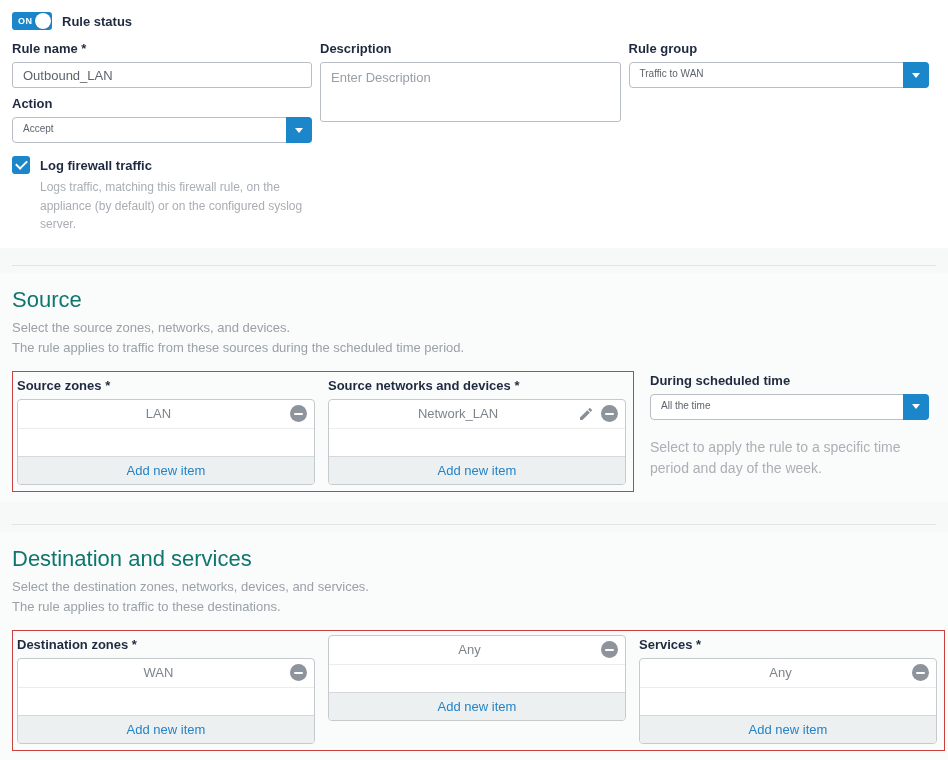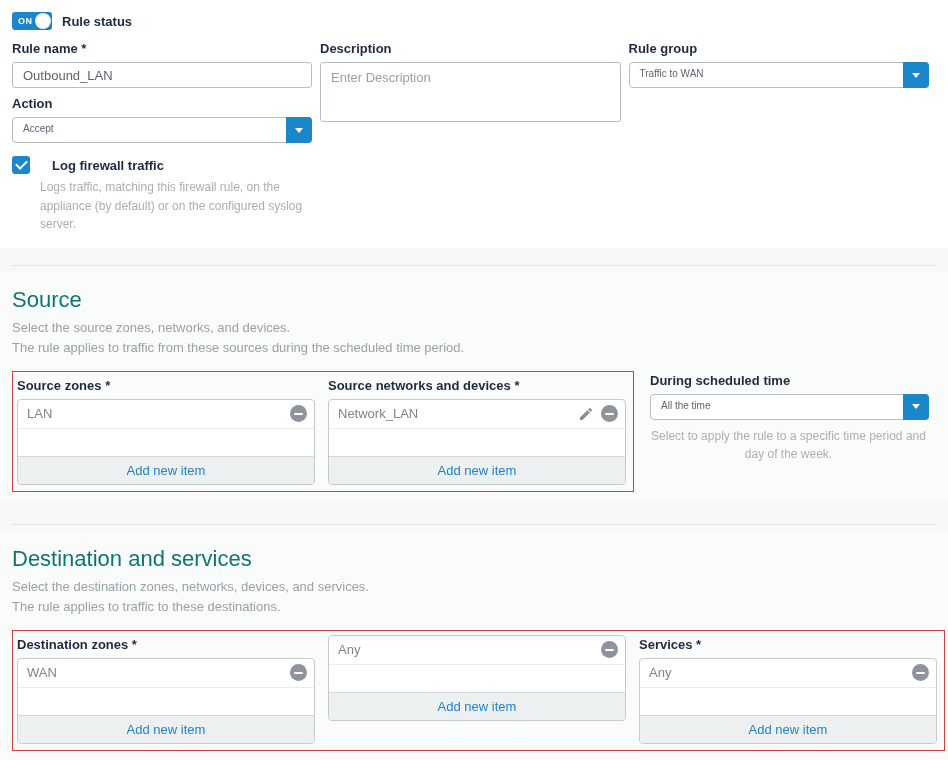--- a/index.html
+++ b/index.html
@@ -28,50 +28,50 @@
   .text-input { width:100%; height:26px; border:1px solid #b9bec5; border-radius:3px; padding:0 10px; font-size:13px; color:#5d646d; font-family:inherit; background:#fff; outline:none; }
   .textarea { width:100%; height:60px; border:1px solid #b9bec5; border-radius:3px; padding:7px 10px; font-size:13px; color:#5d646d; font-family:inherit; resize:none; outline:none; }
   .textarea::placeholder, .text-input::placeholder { color:#979ea6; }
 
   .select { position:relative; height:26px; border:1px solid #b9bec5; border-radius:4px; background:#fff; cursor:pointer; }
   .select .sel-value { position:absolute; left:10px; top:5px; font-size:10px; color:#5d646d; }
   .select .sel-btn { position:absolute; right:-1px; top:-1px; width:26px; height:26px; background:#1b87ca; border-radius:0 4px 4px 0; display:flex; align-items:center; justify-content:center; }
   .caret { width:0; height:0; border-left:4px solid transparent; border-right:4px solid transparent; border-top:5px solid #fff; }
 
   
-  .check-row { display:flex; align-items:center; gap:22px; margin-top:13px; }
+  .check-row { display:flex; align-items:center; gap:10px; margin-top:13px; }
   .checkbox { position:relative; width:18px; height:18px; background:#1b87ca; border-radius:3px; cursor:pointer; flex:none; }
   .checkbox::after { content:""; position:absolute; left:4px; top:4px; width:9px; height:5px; border-left:2px solid #fff; border-bottom:2px solid #fff; transform:rotate(-45deg); }
   .check-label { font-size:13px; font-weight:bold; color:#1f2a40; }
   .check-help { margin:4px 0 0 28px; width:272px; font-size:12px; line-height:1.55; color:#a9aeb4; padding-bottom:14px; }
 
   
   .sec-heading { font-size:22px; font-weight:400; color:#0f766e; margin-bottom:5px; }
   .sec-sub { font-size:13px; line-height:20px; color:#9aa1a8; }
 
   .content-row { display:flex; margin-top:13px; align-items:flex-start; }
   .red-group { border:1px solid #c9403e; padding:4px 7px 6px 4px; display:flex; gap:13px; }
   .gcol { width:298px; }
   .gcol .field-label { margin:2px 0 6px; }
 
   .item-box { border:1px solid #c5cacd; border-radius:4px; background:#fff; height:86px; display:flex; flex-direction:column; overflow:hidden; }
   .item-row { height:29px; flex:none; display:flex; align-items:center; padding:0 7px 0 9px; border-bottom:1px solid #ececec; }
-  .item-value { font-size:13px; color:#7d848c; flex:1; }
+  .item-value { font-size:13px; color:#7d848c; flex:1;text-align:center; }
   .filler { flex:1; }
   .box-footer { height:28px; flex:none; background:#edf0f1; border-top:1px solid #d5d9dc; display:flex; align-items:center; justify-content:center; }
   .add-link { font-size:13px; color:#2583c6; cursor:pointer; }
 
   .minus-icon { width:17px; height:17px; border-radius:50%; background:#8d949c; position:relative; cursor:pointer; flex:none; }
   .minus-icon::after { content:""; position:absolute; left:4px; top:7.5px; width:9px; height:2.5px; background:#fff; border-radius:1px; }
   .pencil-icon { width:17px; height:17px; margin-right:6px; cursor:pointer; flex:none; display:flex; align-items:center; }
   .pencil-icon svg { width:16px; height:16px; fill:#878e95; }
 
   .col3 { width:301px; margin-left:16px; }
   .col3 .field-label { margin:2px 0 6px; }
-  .help-right { margin-top:7px; font-size:12px; line-height:1.55; color:#abb0b6; text-align:center; padding-right:2px; }
+  .help-right { margin-top:17px; font-size:14px; line-height:1.55; color:#abb0b6; text-align:left; padding-right:2px; }
 
   .dest-help-wrap { display:flex; justify-content:flex-end; }
   .dest-help { width:300px; margin-right:30px; margin-top:6px; font-size:12px; line-height:1.55; color:#abb0b6; text-align:center; }
 </style>
 </head>
 <body>
 
 <div class="section-top">
 
   <div class="toggle-row">

